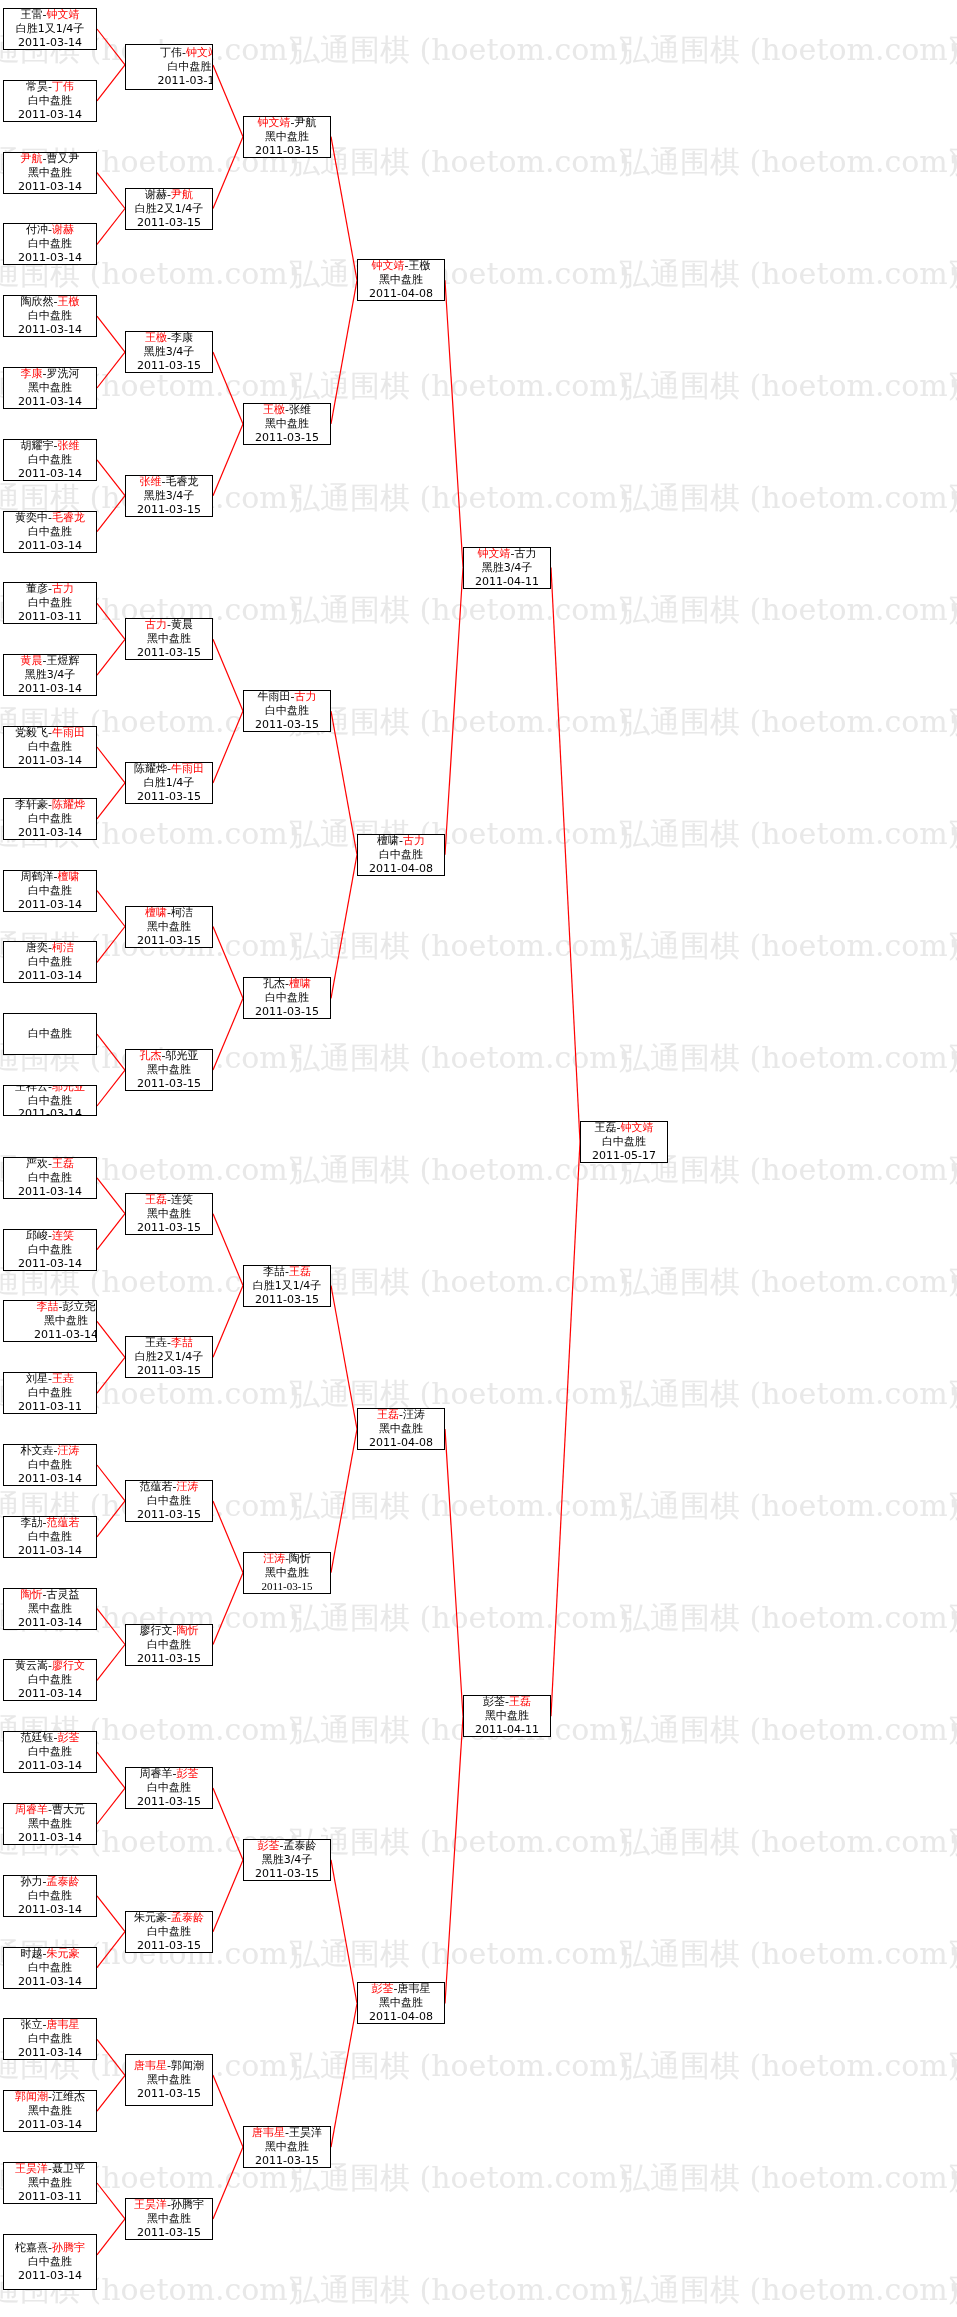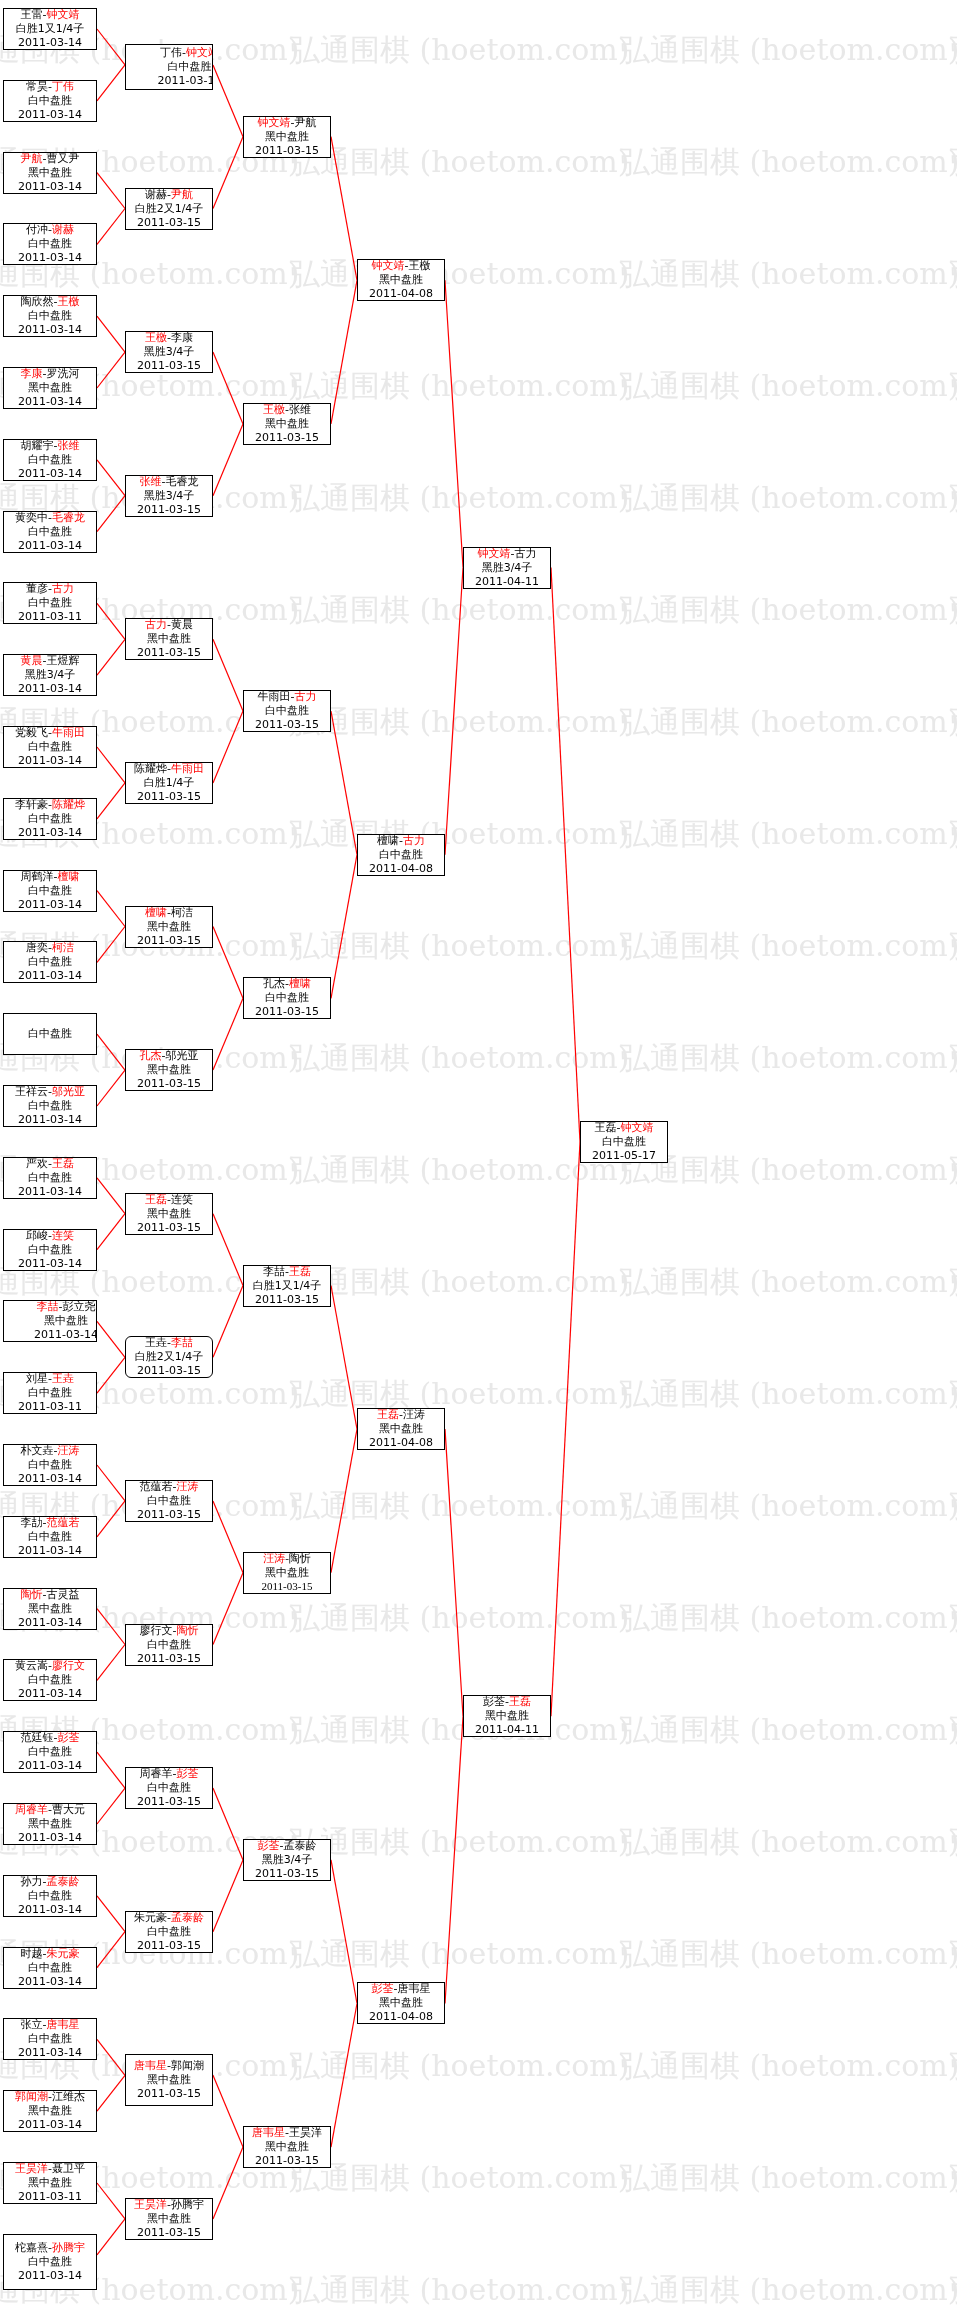--- a/index.html
+++ b/index.html
@@ -254,21 +254,21 @@
       <div class="node r0" style="left: 3px; top: 941px; height: 42px;">
         <div class="ln"><span class="blk">唐奕</span><span class="blk">-</span><span class="red">柯洁</span></div>
         <div class="ln blk">白中盘胜</div>
         <div class="ln blk">2011-03-14</div>
       </div>
       <div class="node r0" style="left: 3px; top: 1013px; height: 42px; gap: 48px;">
         <div class="ln"><span class="blk">朱松力</span><span class="blk">-</span><span class="red">孔杰</span></div>
         <div class="ln blk">白中盘胜</div>
         <div class="ln blk">2011-03-11</div>
       </div>
-      <div class="node r0" style="left: 3px; top: 1085px; height: 42px; align-items: center;">
+      <div class="node r0" style="left: 3px; top: 1085px; height: 31px; align-items: center;">
         <div class="ln"><span class="blk">王祥云</span><span class="blk">-</span><span class="red">邬光亚</span></div>
         <div class="ln blk">白中盘胜</div>
         <div class="ln blk">2011-03-14</div>
       </div>
       <div class="node r0" style="left: 3px; top: 1157px; height: 42px;">
         <div class="ln"><span class="blk">严欢</span><span class="blk">-</span><span class="red">王磊</span></div>
         <div class="ln blk">白中盘胜</div>
         <div class="ln blk">2011-03-14</div>
       </div>
       <div class="node r0" style="left: 3px; top: 1229px; height: 42px;">
@@ -384,21 +384,21 @@
       <div class="node r1" style="left: 125px; top: 1049px; height: 42px;">
         <div class="ln"><span class="red">孔杰</span><span class="blk">-</span><span class="blk">邬光亚</span></div>
         <div class="ln blk">黑中盘胜</div>
         <div class="ln blk">2011-03-15</div>
       </div>
       <div class="node r1" style="left: 125px; top: 1193px; height: 42px;">
         <div class="ln"><span class="red">王磊</span><span class="blk">-</span><span class="blk">连笑</span></div>
         <div class="ln blk">黑中盘胜</div>
         <div class="ln blk">2011-03-15</div>
       </div>
-      <div class="node r1" style="left: 125px; top: 1336px; height: 42px; border-radius: 6px;">
+      <div class="node r1" style="left: 125px; top: 1336px; height: 42px;">
         <div class="ln"><span class="blk">王垚</span><span class="blk">-</span><span class="red">李喆</span></div>
         <div class="ln blk">白胜2又1/4子</div>
         <div class="ln blk">2011-03-15</div>
       </div>
       <div class="node r1" style="left: 125px; top: 1480px; height: 42px;">
         <div class="ln"><span class="blk">范蕴若</span><span class="blk">-</span><span class="red">汪涛</span></div>
         <div class="ln blk">白中盘胜</div>
         <div class="ln blk">2011-03-15</div>
       </div>
       <div class="node r1" style="left: 125px; top: 1624px; height: 42px;">

